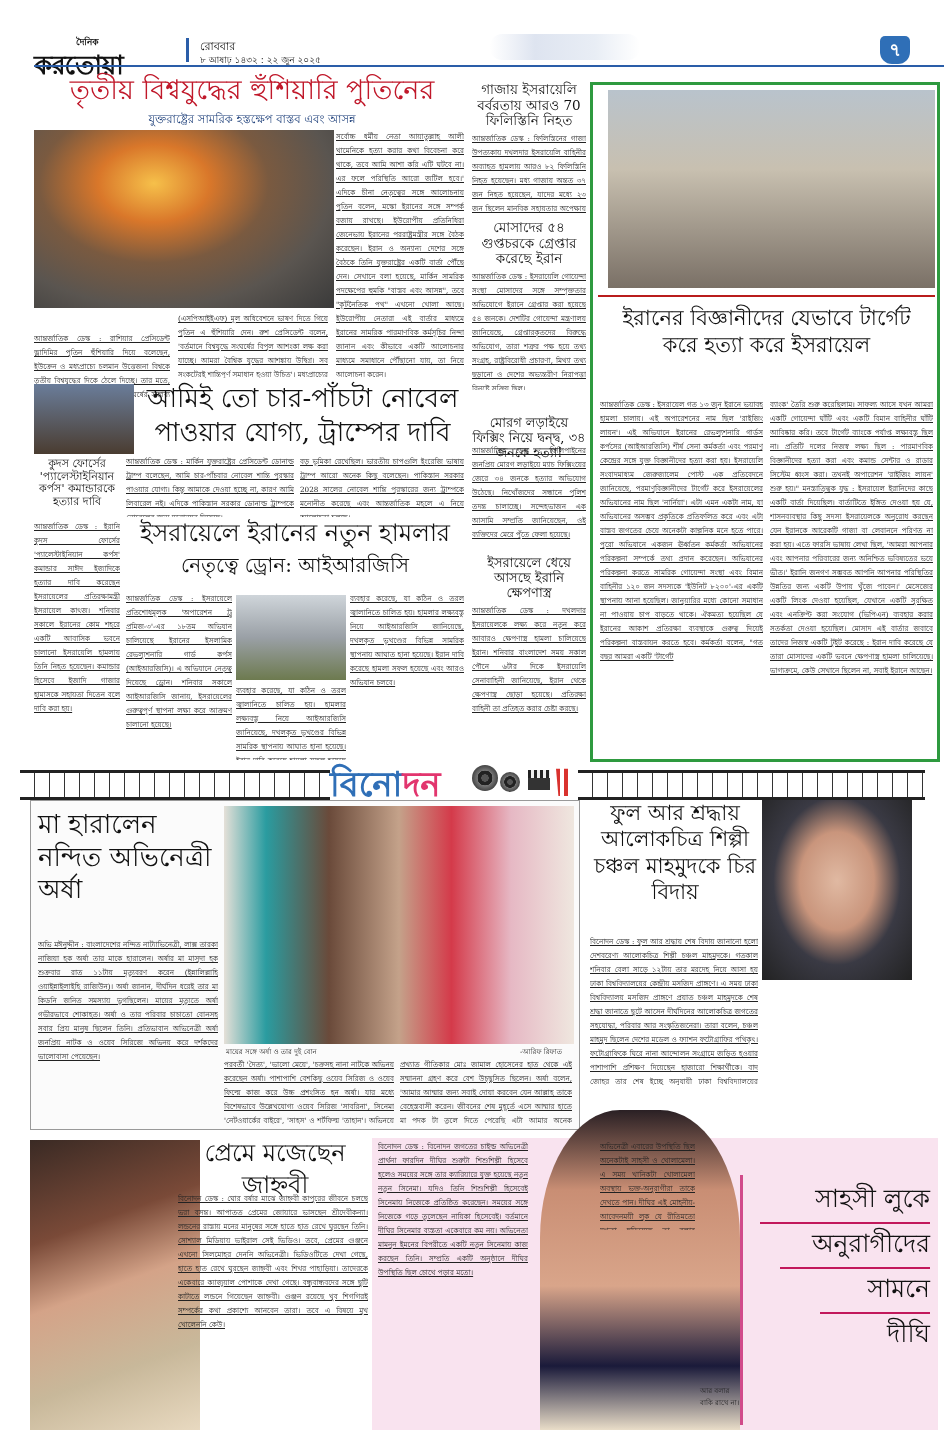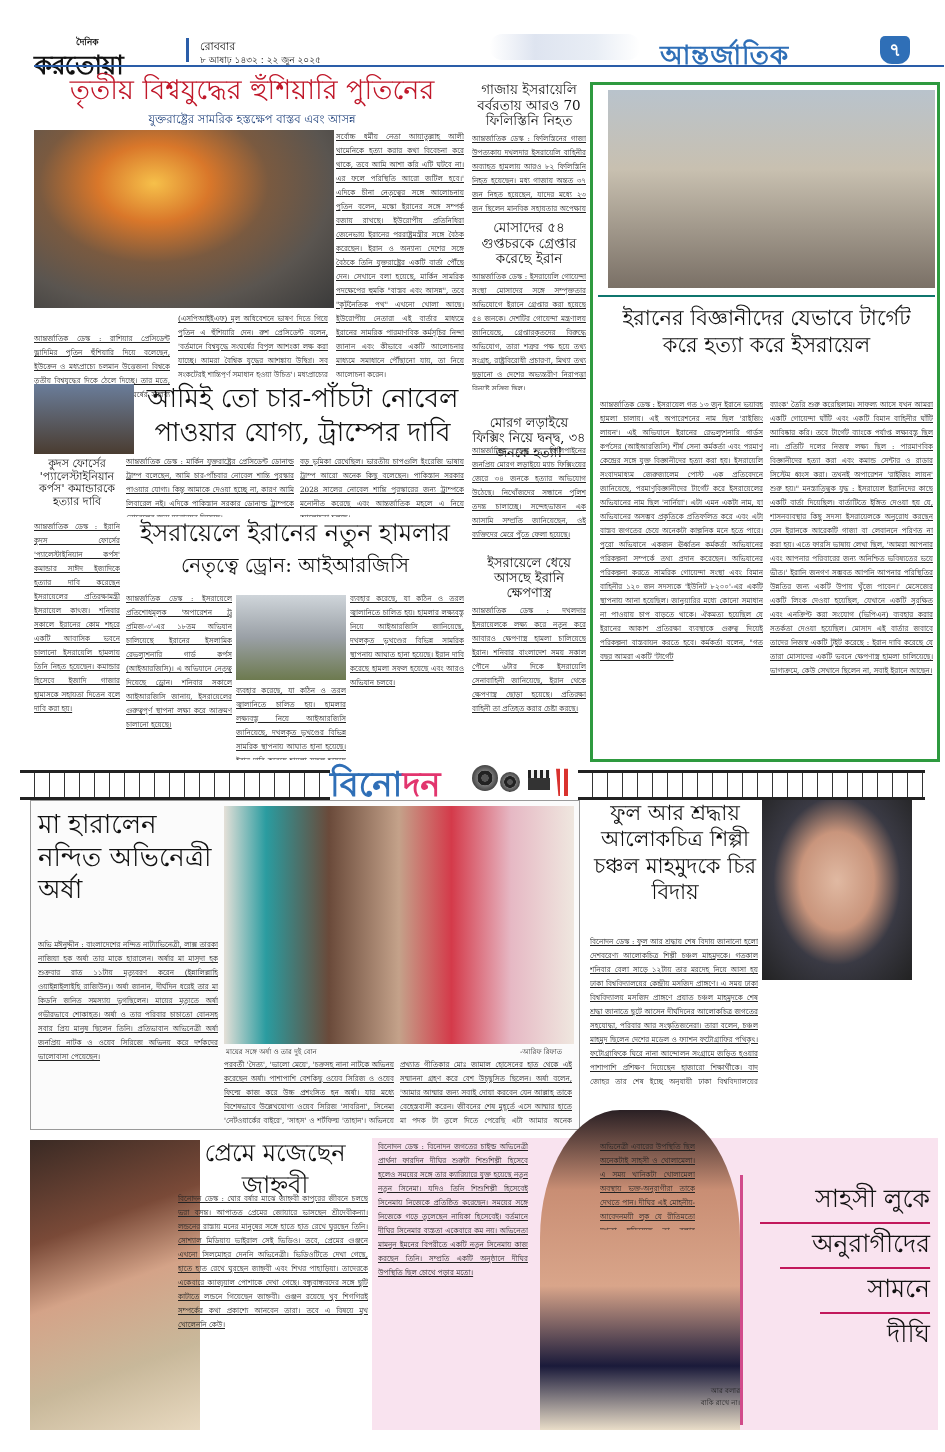--- a/index.html
+++ b/index.html
@@ -18,21 +18,21 @@
   .mast-day { left: 200px; top: 38px; font-size: 11px; }
   .mast-date { left: 200px; top: 53px; font-size: 9px; }
   .mast-rule { left: 34px; top: 65px; width: 910px; height: 2px; background: #2a5da8; }
   .section-title { left: 660px; top: 35px; font-size: 26px; font-weight: bold; color: #2f6fb7; font-family: "DejaVu Serif", serif; letter-spacing: 1px; }
   .page-num { left: 880px; top: 36px; width: 30px; height: 28px; background: #2f6fb7; color: #fff; font-size: 18px; font-weight: bold; text-align: center; line-height: 28px; border-radius: 5px 5px 12px 12px; }
   .map-bg { left: 490px; top: 34px; width: 150px; height: 26px; background: linear-gradient(90deg, rgba(200,210,230,0) 0%, rgba(200,210,230,0.6) 30%, rgba(210,220,235,0.5) 70%, rgba(200,210,230,0) 100%); border-radius: 12px; }
 
   
   #green-box { left: 590px; top: 82px; width: 350px; height: 680px; border: 3px solid #2e9a3f; }
   .grn-photo { left: 608px; top: 90px; width: 327px; height: 198px; background: linear-gradient(180deg,#b9c3cc 0%, #c8c0b0 40%, #7a7066 100%); }
-  .grn-headline-box { left: 598px; top: 295px; width: 337px; height: 98px; border-top: 2px solid #0f766e; }
+  .grn-headline-box { left: 598px; top: 295px; width: 337px; height: 98px; border-top: 2px solid #b91c1c; }
 
   
   .film-strip { height: 30px; top: 770px; background: repeating-linear-gradient(90deg, #fff 0 14px, #333 14px 15px); border-top: 3px solid #222; border-bottom: 3px solid #222; }
   .binodon-title { left: 330px; top: 758px; font-size: 34px; font-weight: bold; font-family: "DejaVu Serif", serif; }
   .binodon-title .b1 { color: #2f6fb7; }
   .binodon-title .b2 { color: #e2356e; }
 
   .ma-box { left: 30px; top: 800px; width: 550px; height: 330px; border: 1px solid #999; background: #fbfbfb; }
   .pink-box { left: 740px; top: 1175px; width: 198px; height: 250px; background: #f9e3ef; border-left: 3px solid #d14a8a; }
   .pink-line { height: 2px; background: #c2185b; }
@@ -40,21 +40,20 @@
 </head>
 <body>
 
 <div id="masthead" class="abs">
   <div class="abs logo-small">দৈনিক</div>
   <div class="abs logo-main">করতোয়া</div>
   <div class="abs mast-divider"></div>
   <div class="abs mast-day">রোববার</div>
   <div class="abs mast-date">৮ আষাঢ় ১৪৩২ : ২২ জুন ২০২৫</div>
   <div class="abs map-bg"></div>
-  <div class="abs section-title">আন্তর্জাতিক</div>
   <div class="abs page-num">৭</div>
 </div>
 <div class="abs mast-rule"></div>
 
 <div class="abs headline" style="left:34px;top:74px;width:436px;font-size:27px;color:#c0182a;white-space:nowrap;">তৃতীয় বিশ্বযুদ্ধের হুঁশিয়ারি পুতিনের</div>
 <div class="abs headline" style="left:34px;top:113px;width:436px;font-size:11.5px;color:#1d3f7a;">যুক্তরাষ্ট্রের সামরিক হস্তক্ষেপ বাস্তব এবং আসন্ন</div>
 <div class="abs photo" style="left:34px;top:130px;width:300px;height:178px;background:radial-gradient(ellipse at 40% 30%, #f6c04a 0%, #d9772a 22%, #7a5a40 45%, #5a5550 70%, #3a3a3a 100%);"></div>
 <div class="abs body-text" style="left:34px;top:332px;width:136px;height:66px;">আন্তর্জাতিক ডেস্ক : রাশিয়ার প্রেসিডেন্ট ভ্লাদিমির পুতিন হুঁশিয়ারি দিয়ে বলেছেন, ইউক্রেন ও মধ্যপ্রাচ্যে চলমান উত্তেজনা বিশ্বকে তৃতীয় বিশ্বযুদ্ধের দিকে ঠেলে দিচ্ছে। তার মতে, এ দুটি অঞ্চল এখন মারাত্মক সংঘর্ষের সম্ভাব্য কেন্দ্রবিন্দু হয়ে উঠেছে। শুক্রবার সেন্ট পিটার্সবার্গ আন্তর্জাতিক অর্থনৈতিক ফোরামের</div>
 <div class="abs body-text" style="left:178px;top:312px;width:150px;height:66px;">(এসপিআইইএফ) মূল অধিবেশনে ভাষণ দিতে গিয়ে পুতিন এ হুঁশিয়ারি দেন। রুশ প্রেসিডেন্ট বলেন, 'বর্তমানে বিশ্বযুদ্ধে সংঘর্ষের বিপুল আশংকা লক্ষ করা যাচ্ছে। আমরা বৈশ্বিক যুদ্ধের আশঙ্কায় উদ্বিগ্ন। সব সংকটেরই শান্তিপূর্ণ সমাধান হওয়া উচিত'। মধ্যপ্রাচ্যের প্রসঙ্গে পুতিন বলেন, 'ইসরায়েল যদি সত্যিই ইরানের</div>
 <div class="abs body-text" style="left:336px;top:130px;width:128px;height:248px;">সর্বোচ্চ ধর্মীয় নেতা আয়াতুল্লাহ আলী খামেনিকে হত্যা করার কথা বিবেচনা করে থাকে, তবে আমি আশা করি এটি ঘটবে না। এর ফলে পরিস্থিতি আরো জটিল হবে।' এদিকে চীনা নেতৃত্বের সঙ্গে আলোচনায় পুতিন বলেন, মস্কো ইরানের সঙ্গে সম্পর্ক বজায় রাখছে। ইউরোপীয় প্রতিনিধিরা জেনেভায় ইরানের পররাষ্ট্রমন্ত্রীর সঙ্গে বৈঠক করেছেন। ইরান ও অন্যান্য দেশের সঙ্গে বৈঠকে তিনি যুক্তরাষ্ট্রের একটি বার্তা পৌঁছে দেন। সেখানে বলা হয়েছে, মার্কিন সামরিক পদক্ষেপের হুমকি "বাস্তব এবং আসন্ন", তবে "কূটনৈতিক পথ" এখনো খোলা আছে। ইউরোপীয় নেতারা এই বার্তার মাধ্যমে ইরানের সামরিক পারমাণবিক কর্মসূচির নিন্দা জানান এবং কীভাবে একটি আলোচনার মাধ্যমে সমাধানে পৌঁছানো যায়, তা নিয়ে আলোচনা করেন।</div>
@@ -125,13 +124,13 @@
 <div class="abs body-text" style="left:378px;top:1140px;width:150px;height:280px;">বিনোদন ডেস্ক : বিনোদন জগতের চাইল্ড অভিনেত্রী প্রার্থনা ফারদিন দীঘির শুরুটা শিশুশিল্পী হিসেবে হলেও সময়ের সঙ্গে তার ক্যারিয়ারে যুক্ত হয়েছে নতুন নতুন সিনেমা। যদিও তিনি শিশুশিল্পী হিসেবেই সিনেমায় নিজেকে প্রতিষ্ঠিত করেছেন। সময়ের সঙ্গে নিজেকে গড়ে তুলেছেন নায়িকা হিসেবেই। বর্তমানে দীঘির সিনেমার ব্যস্ততা একেবারে কম নয়। অভিনেতা মামনুন ইমনের বিপরীতে একটি নতুন সিনেমায় কাজ করছেন তিনি। সম্প্রতি একটি অনুষ্ঠানে দীঘির উপস্থিতি ছিল চোখে পড়ার মতো।</div>
 <div class="abs body-text" style="left:600px;top:1140px;width:95px;height:90px;">অভিনেত্রী এবারের উপস্থিতি ছিল অনেকটাই সাহসী ও খোলামেলা। এ সময় খানিকটা খোলামেলা অবস্থায় ভক্ত-অনুরাগীরা তাকে দেখতে পান। দীঘির এই মোহনীয়-আবেদনময়ী লুক যে রীতিমতো মুগ্ধতা ছড়িয়েছে তা বলার অপেক্ষা রাখে না।</div>
 <div class="abs pink-box"></div>
 <div class="abs headline" style="left:760px;top:1185px;width:170px;font-size:25px;text-align:right;">সাহসী লুকে</div>
 <div class="abs pink-line" style="left:760px;top:1222px;width:170px;"></div>
 <div class="abs headline" style="left:760px;top:1230px;width:170px;font-size:25px;text-align:right;">অনুরাগীদের</div>
 <div class="abs pink-line" style="left:780px;top:1267px;width:150px;"></div>
 <div class="abs headline" style="left:760px;top:1275px;width:170px;font-size:25px;text-align:right;">সামনে</div>
 <div class="abs pink-line" style="left:820px;top:1312px;width:110px;"></div>
 <div class="abs headline" style="left:760px;top:1320px;width:170px;font-size:25px;text-align:right;">দীঘি</div>
-<div class="abs caption" style="left:700px;top:1385px;width:40px;font-size:7px;text-align:right;">আর বলার বাকি রাখে না।</div>
+<div class="abs caption" style="left:700px;top:1385px;width:40px;font-size:7px;text-align:left;">আর বলার বাকি রাখে না।</div>
 
 </body></html>

